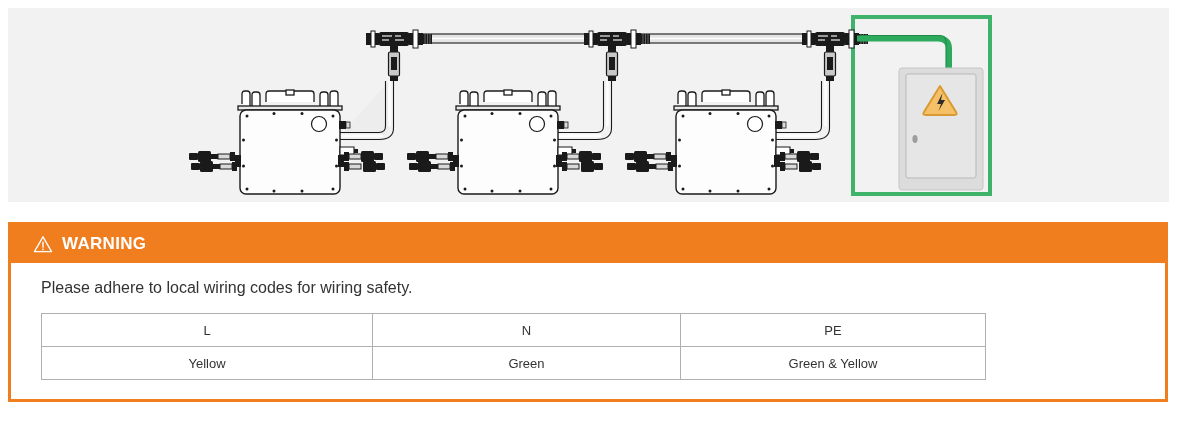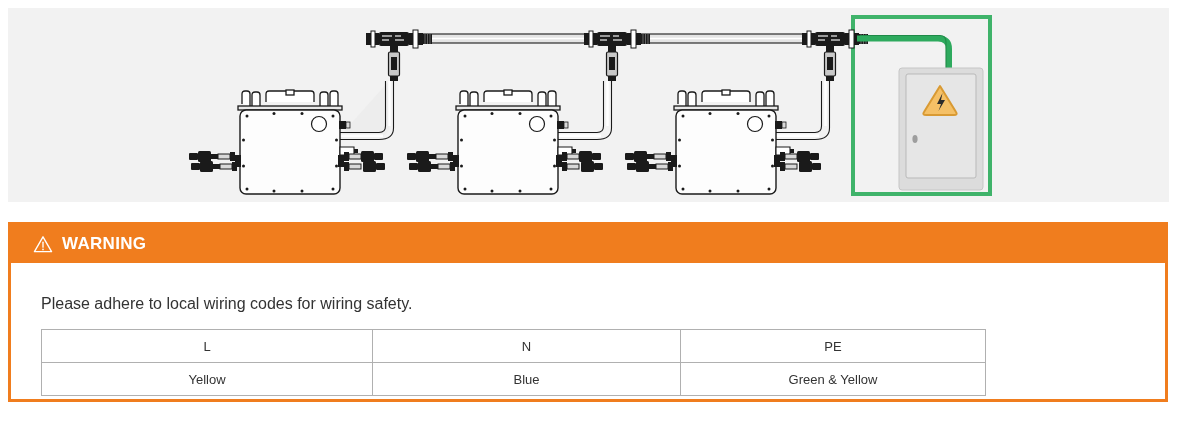--- a/index.html
+++ b/index.html
@@ -56,21 +56,21 @@
     margin-right: 9px;
     flex: none;
   }
   #warning-title {
     color: #ffffff;
     font-size: 17px;
     font-weight: bold;
     letter-spacing: 0.3px;
   }
   #warning-body {
-    padding: 32px 0 0 30px;
+    padding: 16px 0 0 30px;
   }
   #warning-text {
     font-size: 16px;
     color: #333333;
     margin-bottom: 16px;
   }
 
   
   table.wire-table {
     border-collapse: collapse;
@@ -320,21 +320,21 @@
 
       <table class="wire-table">
         <tbody>
           <tr class="head-row">
             <td class="col-0">L</td>
             <td class="col-1">N</td>
             <td class="col-2">PE</td>
           </tr>
           <tr>
             <td class="col-0">Yellow</td>
-            <td class="col-1">Blue</td>
+            <td class="col-1">Green</td>
             <td class="col-2">Green &amp; Yellow</td>
           </tr>
         </tbody>
       </table>
     </div>
   </div>
 
 </div>
 
 </body></html>

